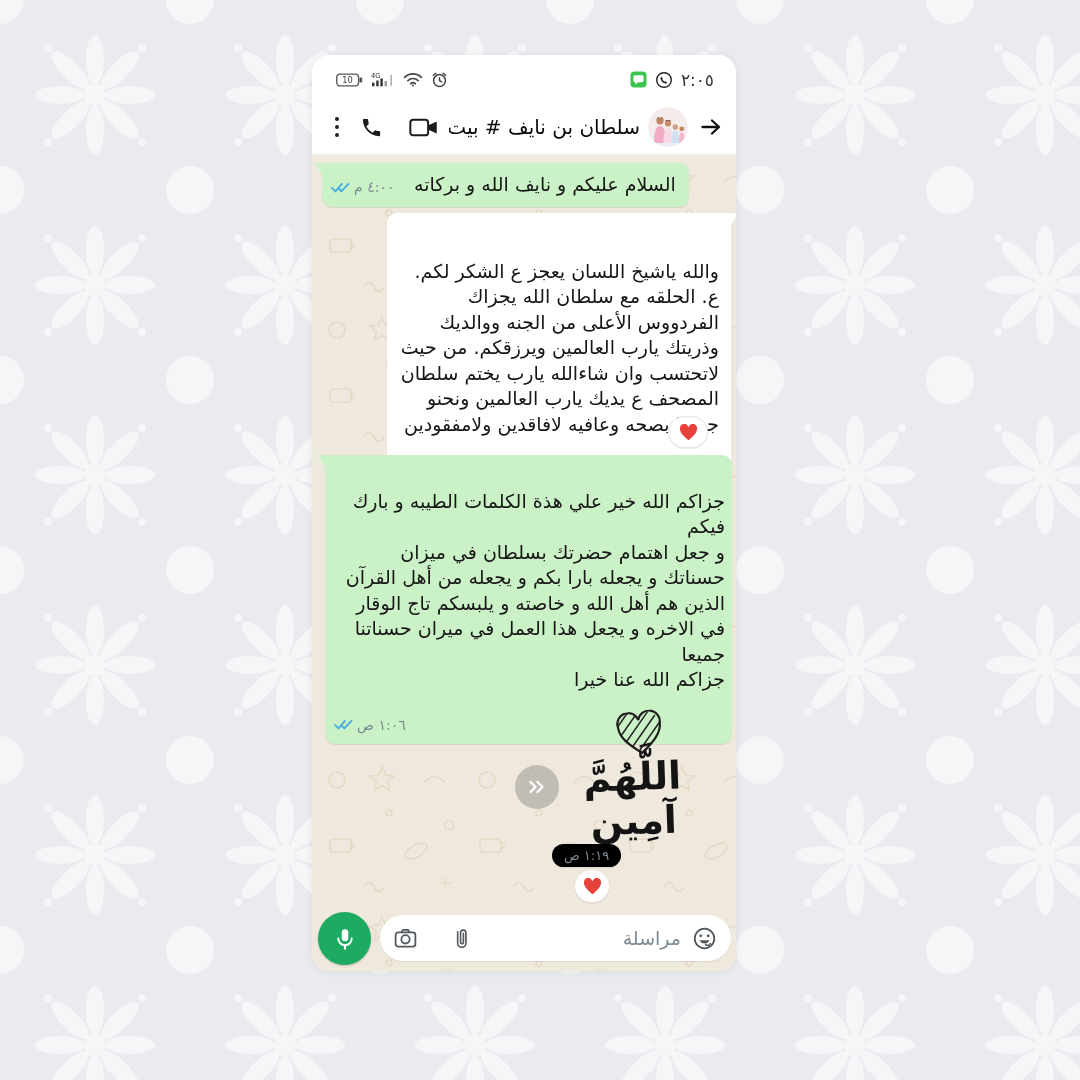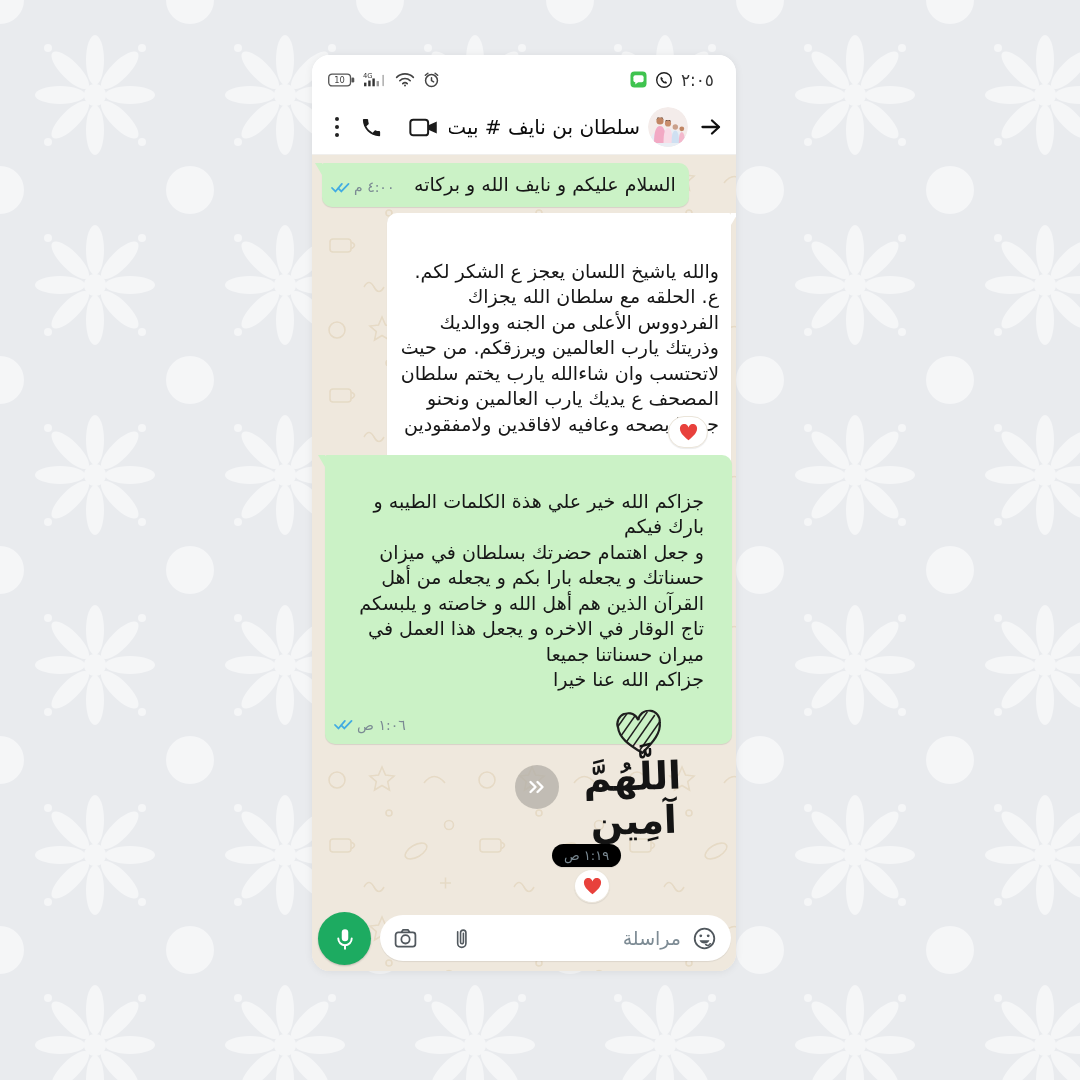--- a/index.html
+++ b/index.html
@@ -13,21 +13,21 @@
   
   .phone{
     position:absolute;left:312px;top:55px;width:424px;height:916px;
     background:#ffffff;border-radius:18px;overflow:hidden;z-index:1;
     box-shadow:0 1px 8px rgba(0,0,0,.07);
   }
   
   .statusbar{
     position:absolute;top:0;left:0;right:0;height:45px;background:#fff;
     display:flex;align-items:center;justify-content:space-between;
-    padding:4px 22px 0 16px;box-sizing:border-box;
+    padding:4px 22px 0 24px;box-sizing:border-box;
   }
   .sb-left,.sb-right{display:flex;align-items:center;gap:8px;}
   .sb-time{font-size:17px;color:#333;letter-spacing:.5px;}
   
   .header{
     position:absolute;top:45px;left:0;right:0;height:55px;background:#fff;
     display:flex;align-items:center;direction:ltr;
     padding:0 12px 0 16px;box-sizing:border-box;border-bottom:1px solid #f0efed;
   }
   .hdr-icon{flex:0 0 auto;display:flex;align-items:center;justify-content:center;}
@@ -62,21 +62,21 @@
     border-top:12px solid #ffffff;border-right:7px solid transparent;
   }
   .bubble.out{border-top-left-radius:2px;}
   .bubble.in{border-top-right-radius:2px;}
   .meta{
     position:absolute;left:9px;bottom:6px;display:flex;align-items:center;gap:4px;direction:ltr;
   }
   .meta .t{font-size:14px;color:#7b8a93;white-space:nowrap;}
   .msg1{left:10px;top:8px;max-width:380px;padding:9px 13px 9px 92px;white-space:nowrap;}
   .msg2{right:5px;top:58px;width:344px;padding:20px 12px 26px 12px;}
-  .msg3{left:13px;top:300px;width:407px;padding:8px 28px 26px 12px;}
+  .msg3{left:13px;top:300px;width:407px;padding:8px 7px 26px 12px;}
   .reaction{
     position:absolute;background:#fff;border:1px solid #ebe5da;border-radius:16px;
     display:flex;align-items:center;justify-content:center;box-shadow:0 1px 1px rgba(0,0,0,.08);
   }
   .reaction.r2{left:356px;top:261px;width:38px;height:30px;}
   .reaction.r4{left:262px;top:714px;width:34px;height:32px;border-radius:50%;}
   
   .sticker-heart{position:absolute;left:303px;top:556px;}
   .calligraphy{
     position:absolute;left:228px;top:600px;width:186px;text-align:center;

